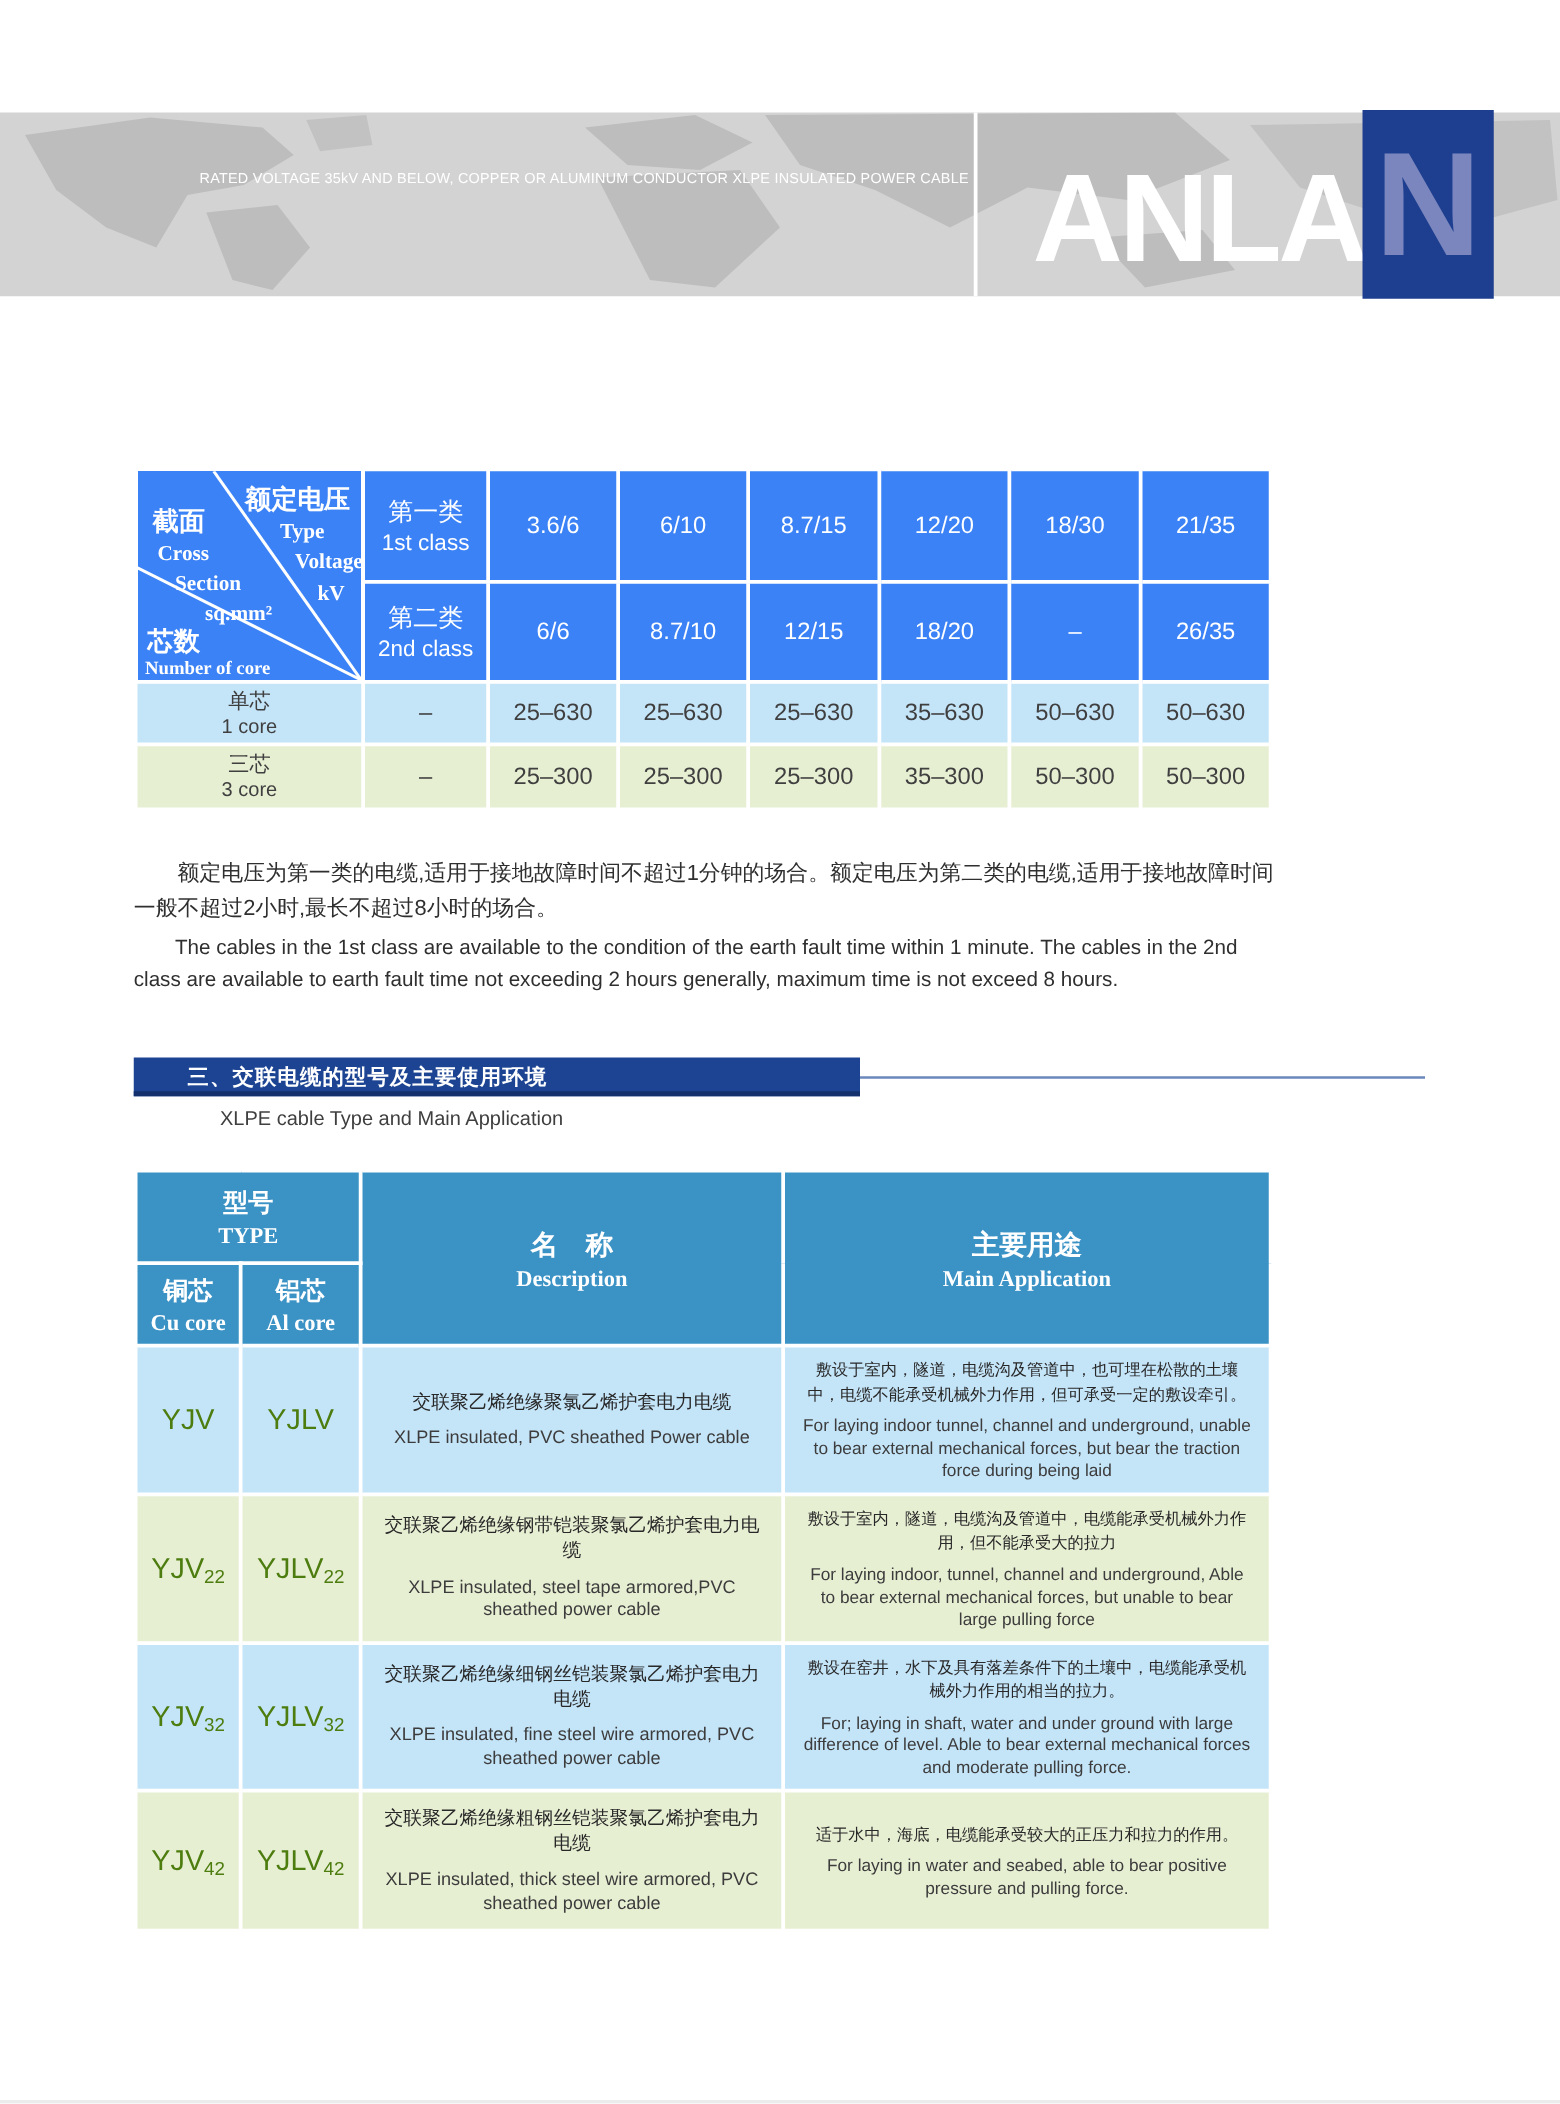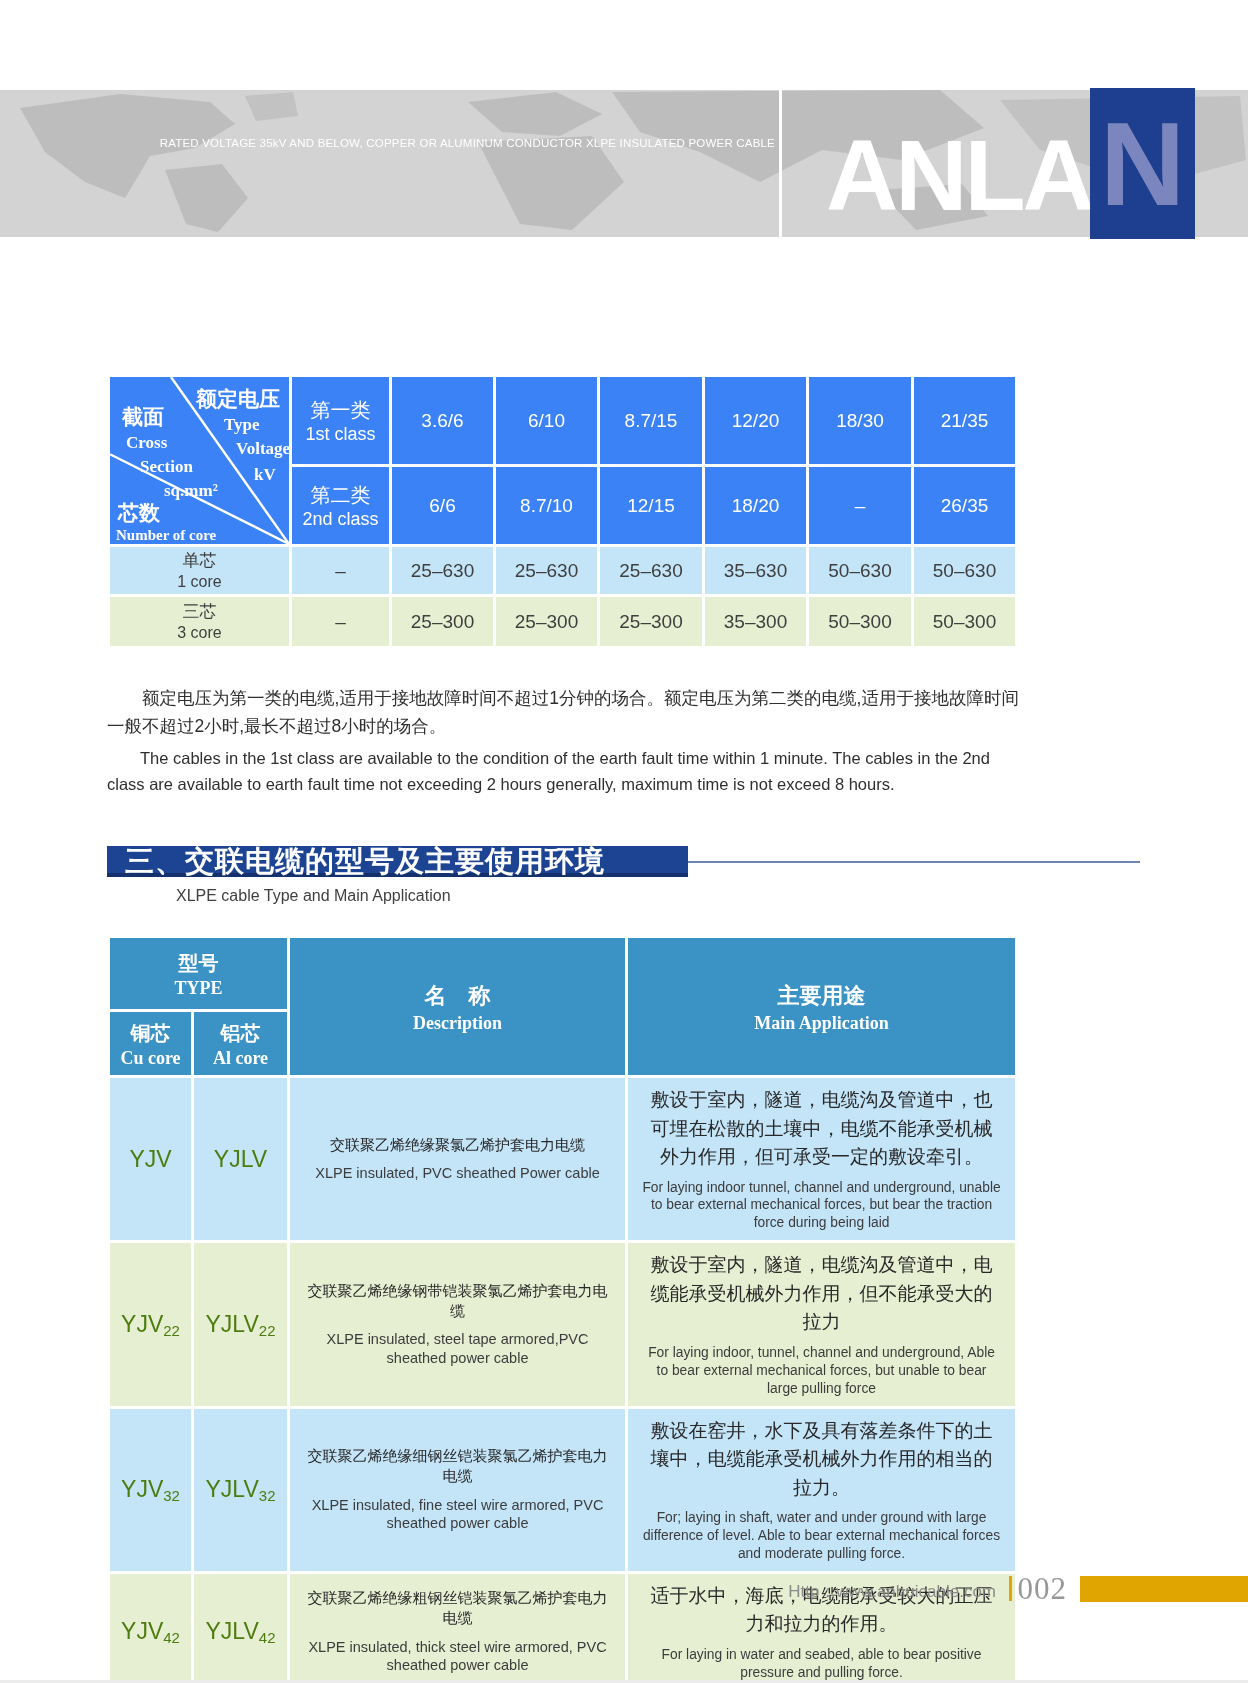--- a/index.html
+++ b/index.html
@@ -47,37 +47,37 @@
   .c-core-en {left:6px;  top:150px;font-size:15px;}
 
   
   .note-cn{position:absolute;left:107px;top:666px;width:912px;font-size:17.5px;color:#2f2f2f;
            line-height:1.62;text-indent:2em;}
   .note-en{position:absolute;left:107px;top:728px;width:914px;font-size:16.5px;color:#2f2f2f;
            line-height:1.58;text-indent:2em;}
 
   
   .section-bar{position:absolute;left:107px;top:846px;width:581px;height:31px;background:#1c4492;
-               border-bottom:4px solid #14316e;color:#fff;font-size:29px;font-weight:bold;
-               line-height:31px;padding-left:18px;box-sizing:border-box;letter-spacing:1px;}
+               border-bottom:4px solid #14316e;color:#fff;font-size:17px;font-weight:bold;
+               line-height:31px;padding-left:43px;box-sizing:border-box;letter-spacing:1px;}
   .section-line{position:absolute;left:688px;top:861px;width:452px;height:2px;background:#6c88bb;}
   .section-sub{position:absolute;left:176px;top:887px;font-size:16px;color:#3f3f3f;}
 
   
   table.tt{position:absolute;left:107px;top:935px;width:908px;border-collapse:collapse;table-layout:fixed;}
   table.tt th,table.tt td{border:3px solid #fff;text-align:center;vertical-align:middle;padding:0;}
   .tt th{background:#3b92c5;color:#fff;font-family:"Liberation Serif","DejaVu Serif",serif;font-weight:bold;}
   .tt .h-cn{display:block;font-size:20px;line-height:1.5;}
   .tt .h-en{display:block;font-size:18px;line-height:1.2;}
   .tt .h-cn-big{display:block;font-size:22px;line-height:1.6;}
   .tt td.type{font-size:23px;color:#4d7c0f;}
   .tt td.type .sub{font-size:15px;position:relative;bottom:-4px;}
   .tt .name-cn{display:block;font-size:15px;color:#282828;margin-bottom:9px;line-height:1.35;}
   .tt .name-en{display:block;font-size:14.5px;color:#3c3c3c;line-height:1.3;}
-  .tt .app-cn{display:block;font-size:19px;color:#282828;margin-bottom:7px;line-height:1.5;}
+  .tt .app-cn{display:block;font-size:13px;color:#282828;margin-bottom:7px;line-height:1.5;}
   .tt .app-en{display:block;font-size:13.8px;color:#3c3c3c;line-height:1.3;}
   .tt td.cell-pad{padding:8px 14px;}
 
   
   .footer{position:absolute;left:0;top:1573px;width:1248px;height:32px;}
   .f-url{position:absolute;right:252px;top:7px;font-size:17px;color:#8a8a8a;}
   .f-vbar{position:absolute;right:236px;top:3px;width:3px;height:25px;background:#e0a500;}
   .f-num{position:absolute;right:181px;top:0;font-family:"Liberation Serif","DejaVu Serif",serif;
          font-size:31px;color:#979797;letter-spacing:1px;line-height:31px;}
   .f-gold{position:absolute;right:0;top:3px;width:168px;height:26px;background:#e0a500;}
@@ -277,21 +277,15 @@
         <span class="name-en">XLPE insulated, thick steel wire armored, PVC sheathed power cable</span>
       </td>
       <td class="row-green cell-pad">
         <span class="app-cn">适于水中，海底，电缆能承受较大的正压力和拉力的作用。</span>
         <span class="app-en">For laying in water and seabed, able to bear positive pressure and pulling force.</span>
       </td>
     </tr>
   </tbody>
     </table>
 
-  <div class="footer">
-    <span class="f-url">Http：www.anhuicable.com</span>
-    <span class="f-vbar"></span>
-    <span class="f-num">002</span>
-    <span class="f-gold"></span>
-  </div>
 
   <div class="page-bottom"></div>
 </div>
 
 </body></html>

